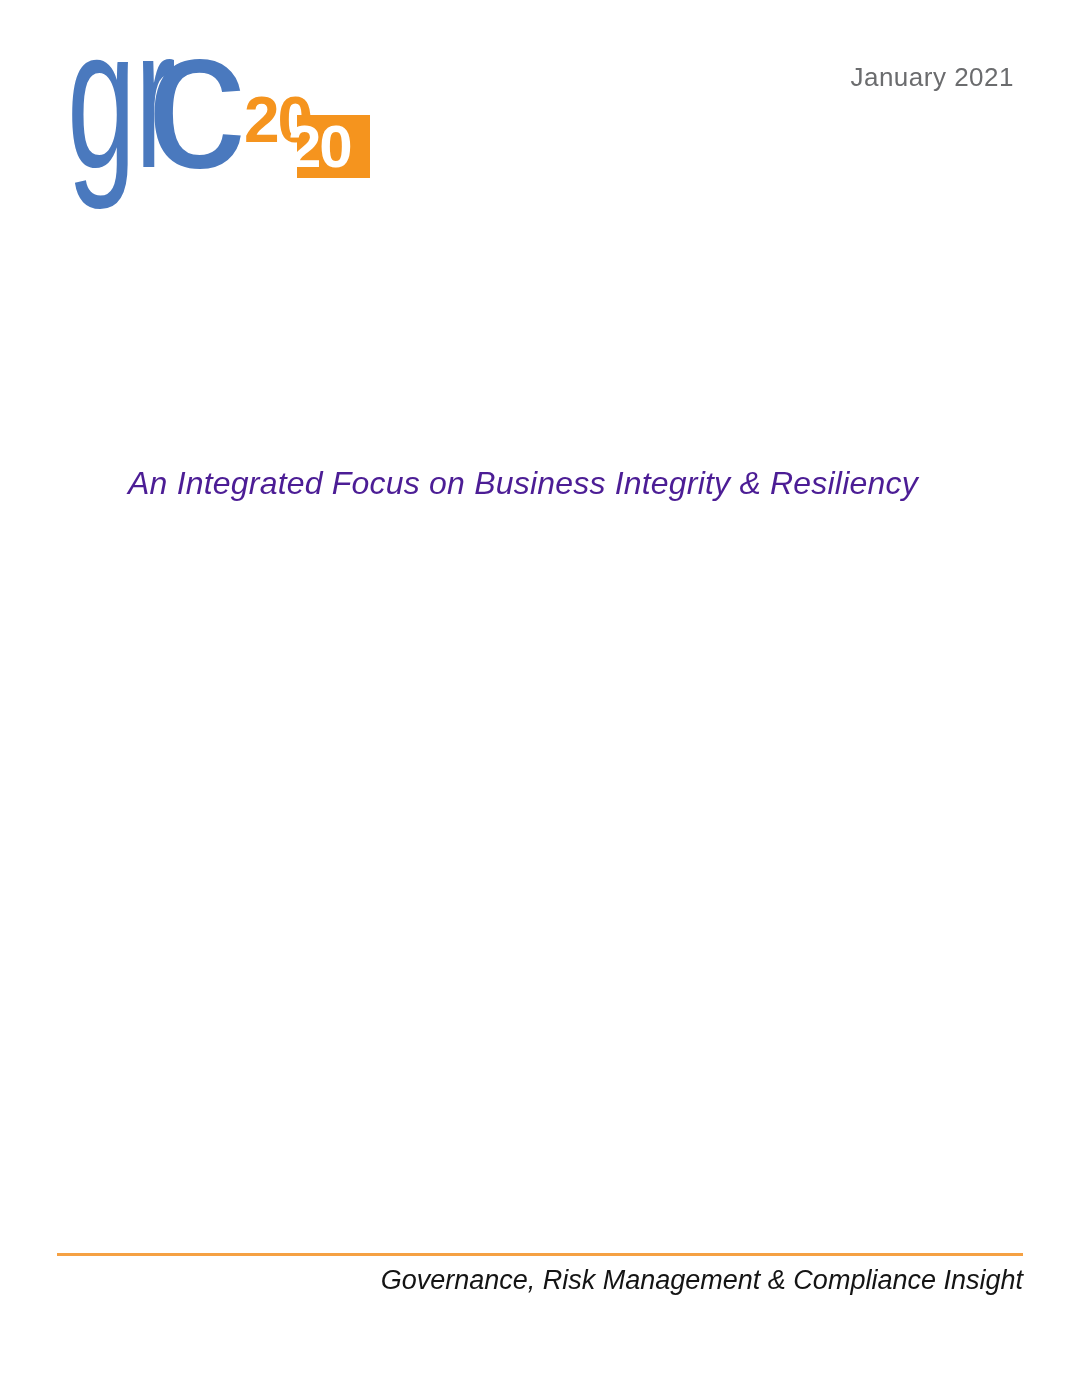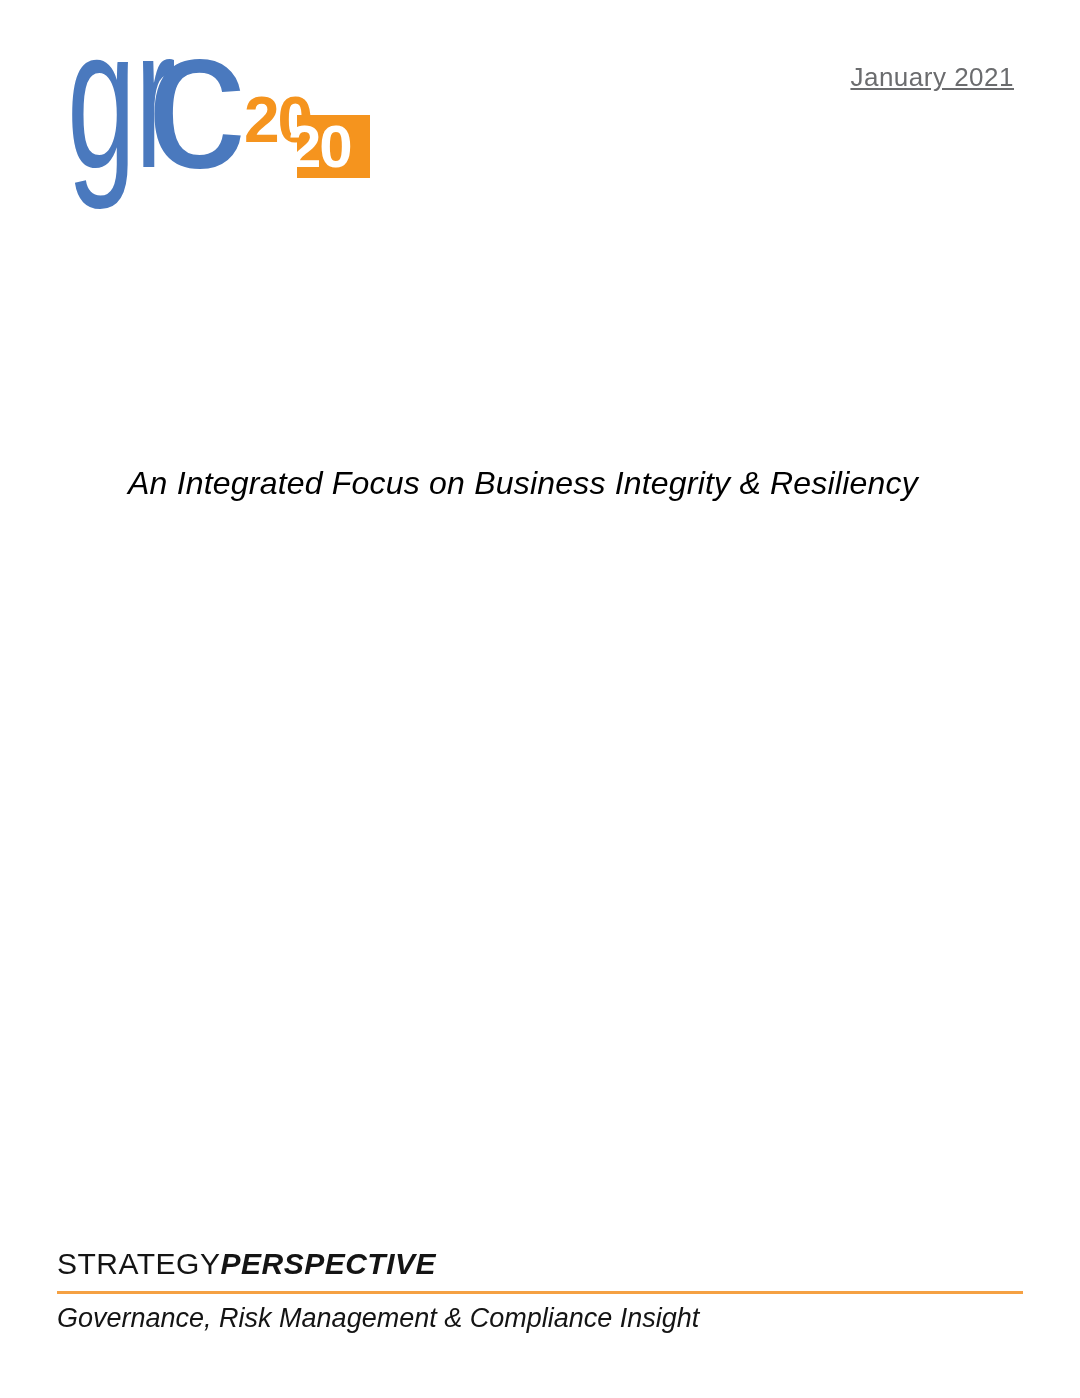--- a/index.html
+++ b/index.html
@@ -16,21 +16,20 @@
   }
 
   
   .date {
     position:absolute;
     top:62px; right:66px;
     font-size:26px;
     line-height:1.2;
     color:#6b6c6e;
     letter-spacing:0.5px;
-    text-decoration:underline;
   }
 
   
   .logo { position:absolute; top:0; left:4px; width:420px; height:200px; }
   .logo-gr {
     position:absolute; top:-2px; left:63px;
     font-size:200px; line-height:1;
     color:#4a79be;
     letter-spacing:-0.01em;
     transform:scaleX(0.62);
@@ -76,21 +75,21 @@
     font-weight:300;
     color:#57585b;
     letter-spacing:0.2px;
   }
   .doc-subtitle {
     margin-top:9px;
     font-size:32px;
     line-height:42px;
     font-style:italic;
     font-weight:300;
-    color:#000000;
+    color:#4c1d95;
     letter-spacing:0.2px;
   }
 
   
   .footer {
     position:absolute;
     top:1245px; left:57px;
     width:966px;
   }
   .brand {
@@ -108,20 +107,21 @@
     height:3px;
     background:#f5a143;
     border:none;
   }
   .tagline {
     margin-top:6px;
     font-size:27px;
     line-height:36px;
     font-style:italic;
     color:#141414;
+    text-align:right;
   }
 </style>
 </head>
 <body>
 
 <div class="page">
 
   <div class="date">January 2021</div>
 
   <div class="logo">
@@ -130,20 +130,17 @@
     <span class="logo-20a">20</span>
     <span class="logo-box"></span>
     <span class="logo-20b">20</span>
   </div>
 
   <div class="title-block">
     <div class="doc-subtitle">An Integrated Focus on Business Integrity &amp; Resiliency</div>
   </div>
 
   <div class="footer">
-    <div class="brand">
-      <span class="brand-regular">STRATEGY</span><span class="brand-bold">PERSPECTIVE</span>
-    </div>
     <div class="footer-rule"></div>
     <div class="tagline">Governance, Risk Management &amp; Compliance Insight</div>
   </div>
 
 </div>
 
 </body></html>

